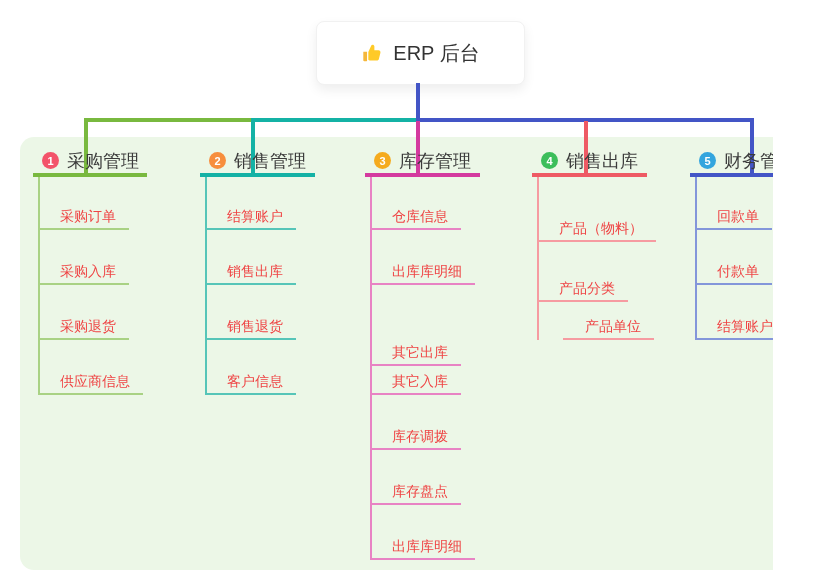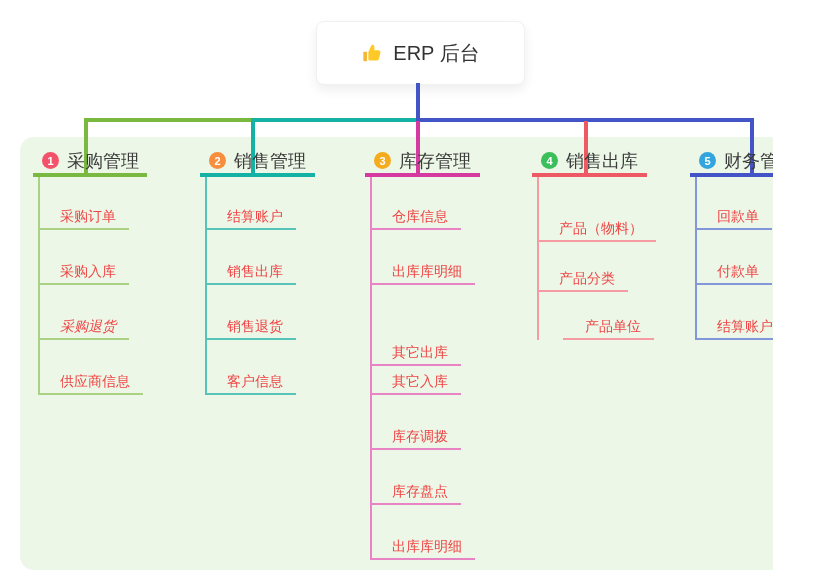--- a/index.html
+++ b/index.html
@@ -46,21 +46,21 @@
       <div class="line" style="left: 750px; top: 118px; width: 4px; height: 59px; background: rgb(67, 85, 198);"></div>
     </div>
   <div id="branches">
       <div class="branch-header" style="left: 33px; width: 114px; border-bottom: 4px solid rgb(121, 185, 63);">
         <div class="badge" style="background: rgb(243, 83, 106);">1</div>
         <div>采购管理</div>
       </div>
       <div class="line" style="left: 38px; top: 177px; width: 2px; height: 218px; background: rgb(169, 210, 132);"></div>
       <div class="child-node" style="left: 38px; top: 204px; border-bottom: 2px solid rgb(169, 210, 132);">采购订单</div>
       <div class="child-node" style="left: 38px; top: 259px; border-bottom: 2px solid rgb(169, 210, 132);">采购入库</div>
-      <div class="child-node" style="left: 38px; top: 314px; border-bottom: 2px solid rgb(169, 210, 132); font-style: italic;">采购退货</div>
+      <div class="child-node" style="left: 38px; top: 314px; border-bottom: 2px solid rgb(169, 210, 132);">采购退货</div>
       <div class="child-node" style="left: 38px; top: 369px; border-bottom: 2px solid rgb(169, 210, 132);">供应商信息</div>
       <div class="branch-header" style="left: 200px; width: 115px; border-bottom: 4px solid rgb(20, 178, 165);">
         <div class="badge" style="background: rgb(247, 142, 61);">2</div>
         <div>销售管理</div>
       </div>
       <div class="line" style="left: 205px; top: 177px; width: 2px; height: 218px; background: rgb(86, 197, 184);"></div>
       <div class="child-node" style="left: 205px; top: 204px; border-bottom: 2px solid rgb(86, 197, 184);">结算账户</div>
       <div class="child-node" style="left: 205px; top: 259px; border-bottom: 2px solid rgb(86, 197, 184);">销售出库</div>
       <div class="child-node" style="left: 205px; top: 314px; border-bottom: 2px solid rgb(86, 197, 184);">销售退货</div>
       <div class="child-node" style="left: 205px; top: 369px; border-bottom: 2px solid rgb(86, 197, 184);">客户信息</div>
@@ -75,21 +75,21 @@
       <div class="child-node" style="left: 370px; top: 369px; border-bottom: 2px solid rgb(232, 131, 196);">其它入库</div>
       <div class="child-node" style="left: 370px; top: 424px; border-bottom: 2px solid rgb(232, 131, 196);">库存调拨</div>
       <div class="child-node" style="left: 370px; top: 479px; border-bottom: 2px solid rgb(232, 131, 196);">库存盘点</div>
       <div class="child-node" style="left: 370px; top: 534px; border-bottom: 2px solid rgb(232, 131, 196);">出库库明细</div>
       <div class="branch-header" style="left: 532px; width: 115px; border-bottom: 4px solid rgb(238, 90, 100);">
         <div class="badge" style="background: rgb(60, 190, 91);">4</div>
         <div>销售出库</div>
       </div>
       <div class="line" style="left: 537px; top: 177px; width: 2px; height: 163px; background: rgb(246, 155, 161);"></div>
       <div class="child-node" style="left: 537px; top: 216px; border-bottom: 2px solid rgb(246, 155, 161); text-align: center;">产品（物料）</div>
-      <div class="child-node" style="left: 537px; top: 266px; border-bottom: 2px solid rgb(246, 155, 161);">产品分类</div>
+      <div class="child-node" style="left: 537px; top: 276px; border-bottom: 2px solid rgb(246, 155, 161);">产品分类</div>
       <div class="child-node" style="left: 563px; top: 314px; border-bottom: 2px solid rgb(246, 155, 161);">产品单位</div>
       <div class="branch-header" style="left: 690px; width: 122px; border-bottom: 4px solid rgb(67, 85, 198);">
         <div class="badge" style="background: rgb(51, 165, 222);">5</div>
         <div>财务管理</div>
       </div>
       <div class="line" style="left: 695px; top: 177px; width: 2px; height: 163px; background: rgb(131, 150, 218);"></div>
       <div class="child-node" style="left: 695px; top: 204px; border-bottom: 2px solid rgb(131, 150, 218);">回款单</div>
       <div class="child-node" style="left: 695px; top: 259px; border-bottom: 2px solid rgb(131, 150, 218);">付款单</div>
       <div class="child-node" style="left: 695px; top: 314px; border-bottom: 2px solid rgb(131, 150, 218);">结算账户</div>
     </div>

